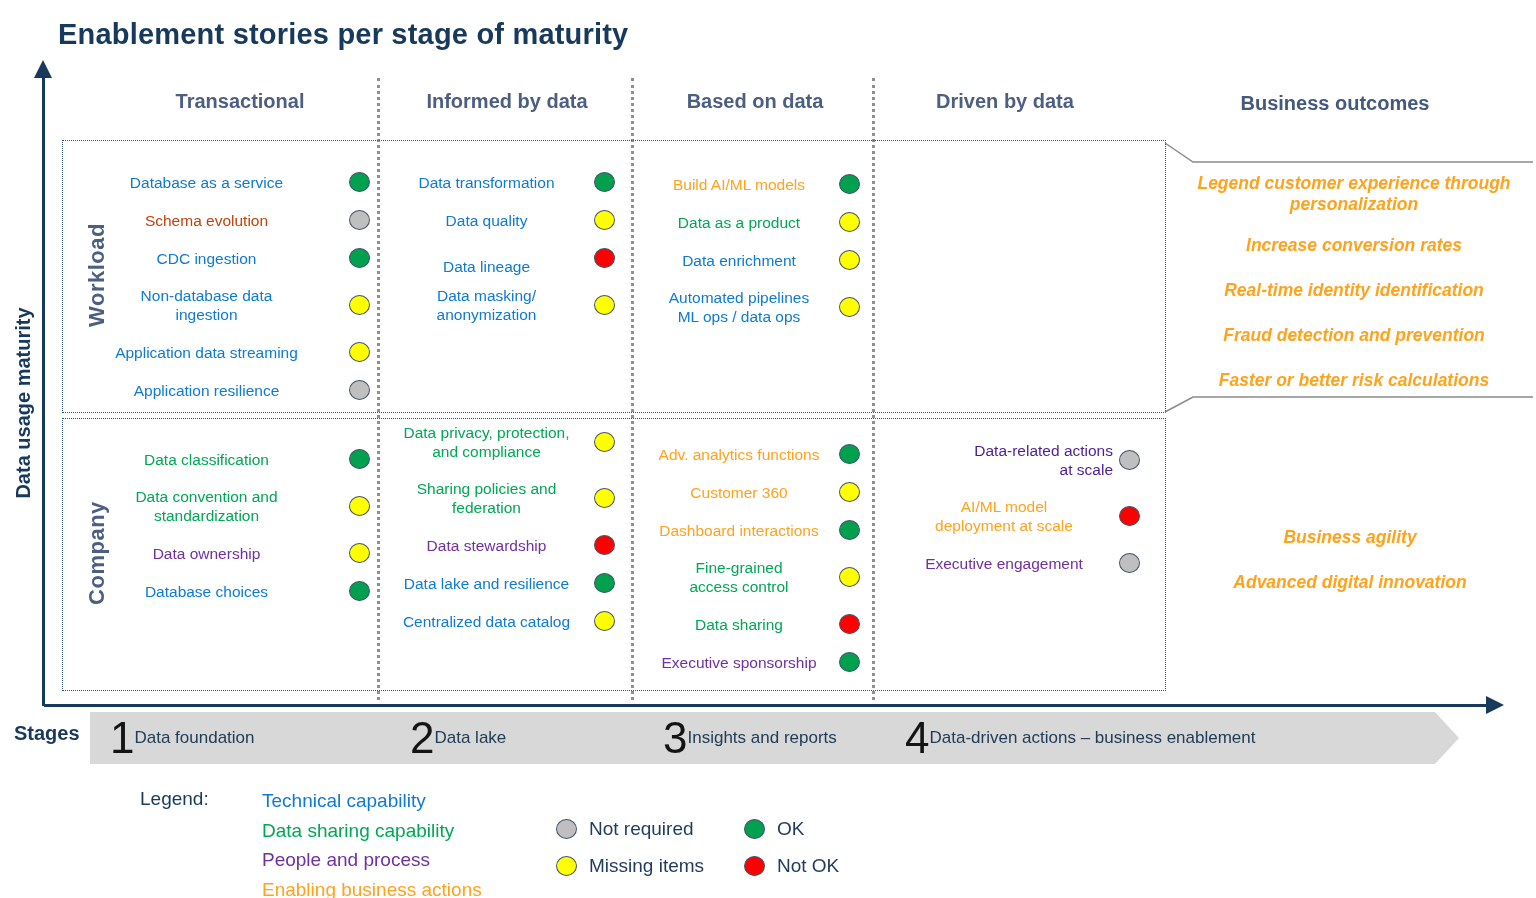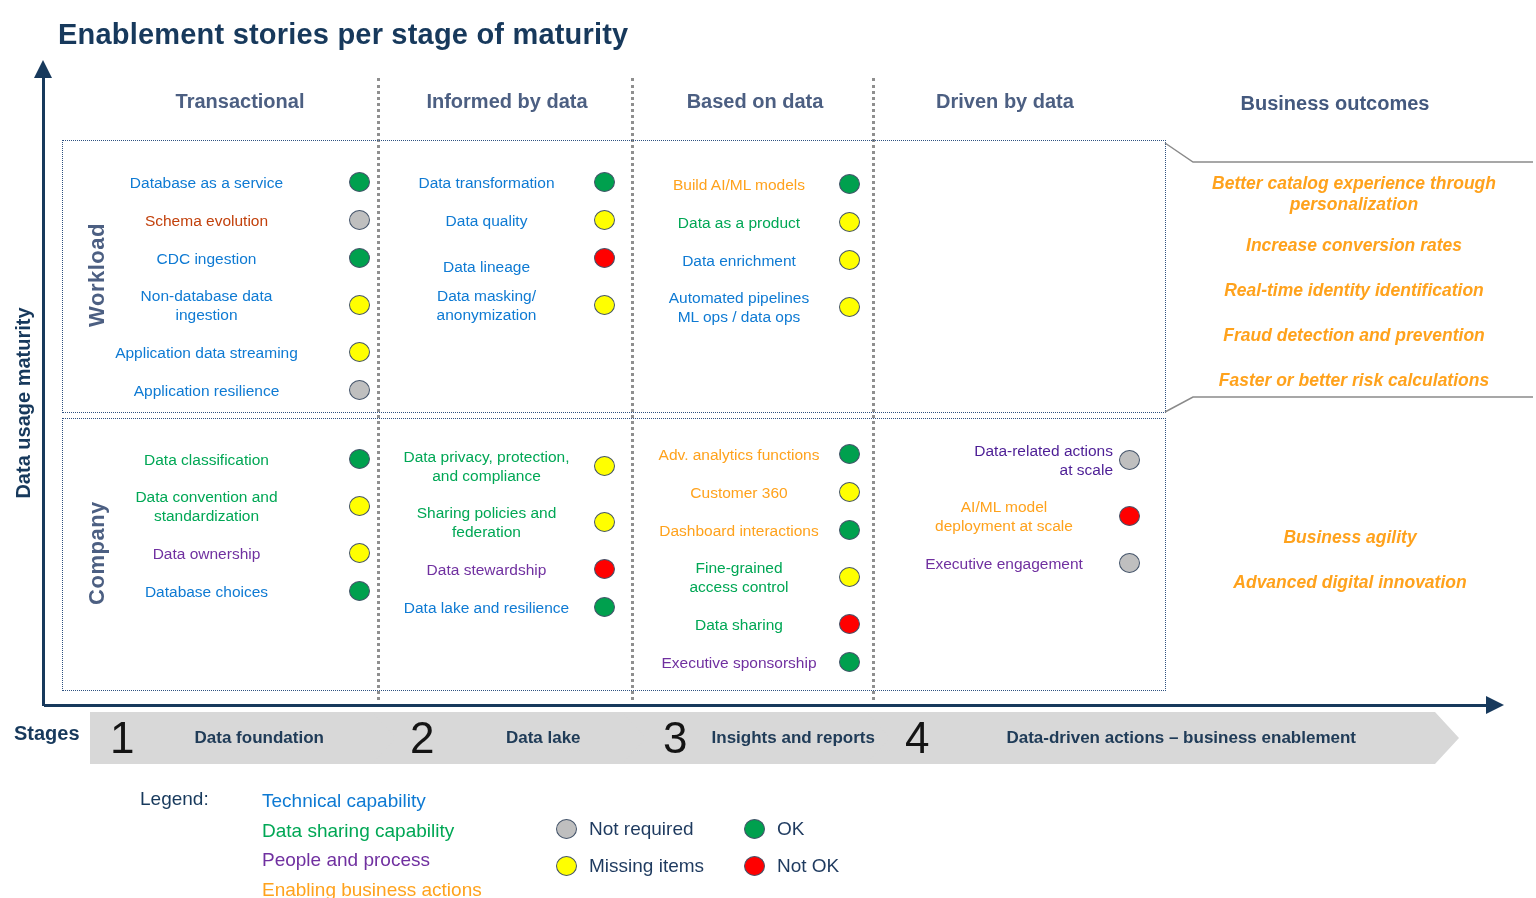--- a/index.html
+++ b/index.html
@@ -35,21 +35,21 @@
     color:#4C5F82;transform:rotate(-90deg);letter-spacing:.5px;}
   #label-workload{left:-38px;top:258px;}
   #label-company{left:-38px;top:536px;}
   
   .cell{display:flex;flex-direction:column;}
   #cell-w-transactional{left:70px;top:163px;width:300px;}
   #cell-w-informed{left:385px;top:163px;width:230px;}
   #cell-w-based{left:645px;top:165px;width:215px;}
   #cell-w-driven{left:895px;top:163px;width:245px;}
   #cell-c-transactional{left:70px;top:440px;width:300px;}
-  #cell-c-informed{left:385px;top:438px;width:230px;}
+  #cell-c-informed{left:385px;top:414px;width:230px;}
   #cell-c-based{left:645px;top:435px;width:215px;}
   #cell-c-driven{left:895px;top:432px;width:245px;}
   .item{display:flex;align-items:center;min-height:38px;}
   .item.two{min-height:56px;}
   .item-label{flex:1;text-align:center;font-size:15.5px;line-height:19px;white-space:pre-line;font-weight:500;}
   .dot{width:21px;height:20px;border-radius:50%;border:1.4px solid #44546A;box-sizing:border-box;margin-left:6px;flex:0 0 auto;}
   
   .outcomes{display:flex;flex-direction:column;}
   #outcomes-workload{left:1180px;top:165px;width:348px;}
   #outcomes-company{left:1180px;top:515px;width:340px;}
@@ -58,21 +58,21 @@
   .outcome.two{min-height:58px;}
   
   #bracket-svg{left:1160px;top:135px;}
   
   #stages-label{left:14px;top:722px;font-size:20px;font-weight:bold;color:#17395C;}
   #stages-bar{left:0;top:712px;width:1536px;height:52px;}
   .stage-seg{position:absolute;top:0;height:52px;background:#D8D8D8;display:flex;align-items:center;}
   .stage-seg.notch{clip-path:polygon(0 0,calc(100% - 24px) 0,100% 50%,calc(100% - 24px) 100%,0 100%,24px 50%);}
   .stage-seg.flat{clip-path:polygon(0 0,calc(100% - 24px) 0,100% 50%,calc(100% - 24px) 100%,0 100%);}
   .stage-number{font-size:44px;font-weight:400;color:#141414;line-height:52px;}
-  .stage-name{flex:1;text-align:center;font-size:17px;font-weight:bold;color:#203C58;padding-right:26px;}
+  .stage-name{flex:1;font-size:17px;font-weight:normal;color:#203C58;padding-right:26px;}
   
   #legend-label{left:140px;top:788px;font-size:19px;color:#17395C;}
   #legend-categories{left:262px;top:786px;}
   .legend-cat{font-size:19px;line-height:29.5px;font-weight:500;}
   #legend-statuses{left:556px;top:810px;display:grid;grid-template-columns:188px auto;grid-auto-rows:37px;}
   .legend-status{display:flex;align-items:center;}
   .legend-status .dot{margin:0 12px 0 0;}
   .legend-status-label{font-size:19px;color:#1E3A5F;font-weight:500;}
 </style>
 </head>
@@ -199,20 +199,24 @@
         <span class="dot" style="background: rgb(255, 255, 0);"></span>
       </div>
       <div class="item">
         <span class="item-label" style="color: rgb(112, 48, 160);">Data stewardship</span>
         <span class="dot" style="background: rgb(255, 0, 0);"></span>
       </div>
       <div class="item">
         <span class="item-label" style="color: rgb(14, 122, 211);">Data lake and resilience</span>
         <span class="dot" style="background: rgb(0, 160, 78);"></span>
       </div>
+      <div class="item">
+        <span class="item-label" style="color: rgb(14, 122, 211);">Centralized data catalog</span>
+        <span class="dot" style="background: rgb(255, 255, 0);"></span>
+      </div>
     </div>
   <div class="abs cell" id="cell-c-based">
       <div class="item">
         <span class="item-label" style="color: rgb(255, 162, 28);">Adv. analytics functions</span>
         <span class="dot" style="background: rgb(0, 160, 78);"></span>
       </div>
       <div class="item">
         <span class="item-label" style="color: rgb(255, 162, 28);">Customer 360</span>
         <span class="dot" style="background: rgb(255, 255, 0);"></span>
       </div>
@@ -249,21 +253,21 @@
         <span class="item-label" style="color: rgb(112, 48, 160);">Executive engagement</span>
         <span class="dot" style="background: rgb(191, 191, 191);"></span>
       </div>
     </div>
 
   <svg class="abs" id="bracket-svg" width="376" height="285">
     <polyline points="5,8 33,27 373,27" fill="none" stroke="#8a8a8a" stroke-width="1.5"></polyline>
     <polyline points="5,277 33,262 373,262" fill="none" stroke="#8a8a8a" stroke-width="1.5"></polyline>
   </svg>
   <div class="abs outcomes" id="outcomes-workload">
-      <div class="outcome two" style="color: rgb(255, 162, 28);">Better catalog experience through
+      <div class="outcome two" style="color: rgb(255, 162, 28);">Legend customer experience through
 personalization</div>
       <div class="outcome" style="color: rgb(255, 162, 28);">Increase conversion rates</div>
       <div class="outcome" style="color: rgb(255, 162, 28);">Real-time identity identification</div>
       <div class="outcome" style="color: rgb(255, 162, 28);">Fraud detection and prevention</div>
       <div class="outcome" style="color: rgb(255, 162, 28);">Faster or better risk calculations</div>
     </div>
   <div class="abs outcomes" id="outcomes-company">
       <div class="outcome" style="color: rgb(255, 162, 28);">Business agility</div>
       <div class="outcome" style="color: rgb(255, 162, 28);">Advanced digital innovation</div>
     </div>

